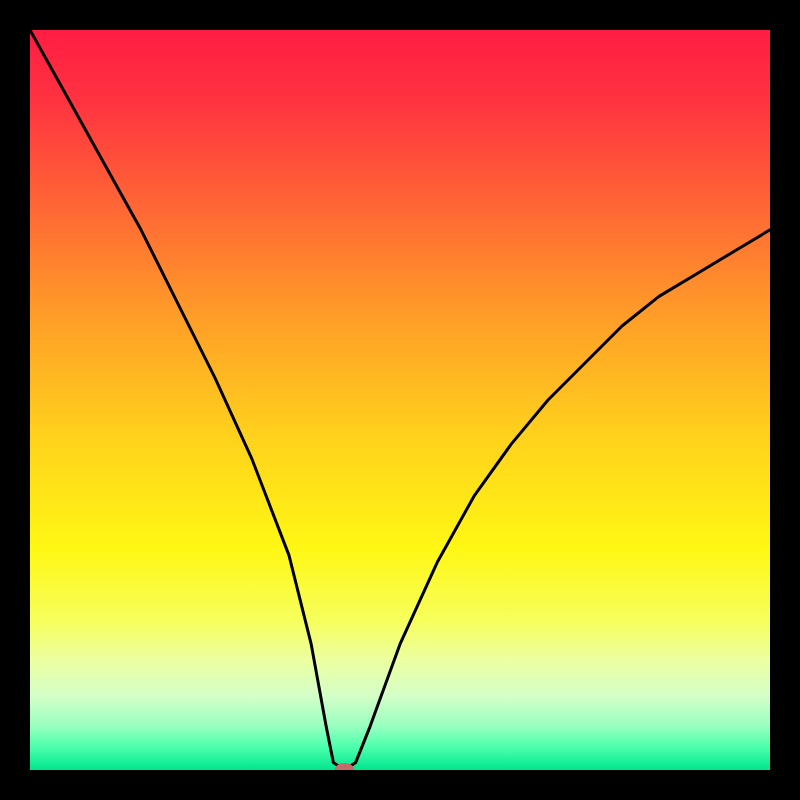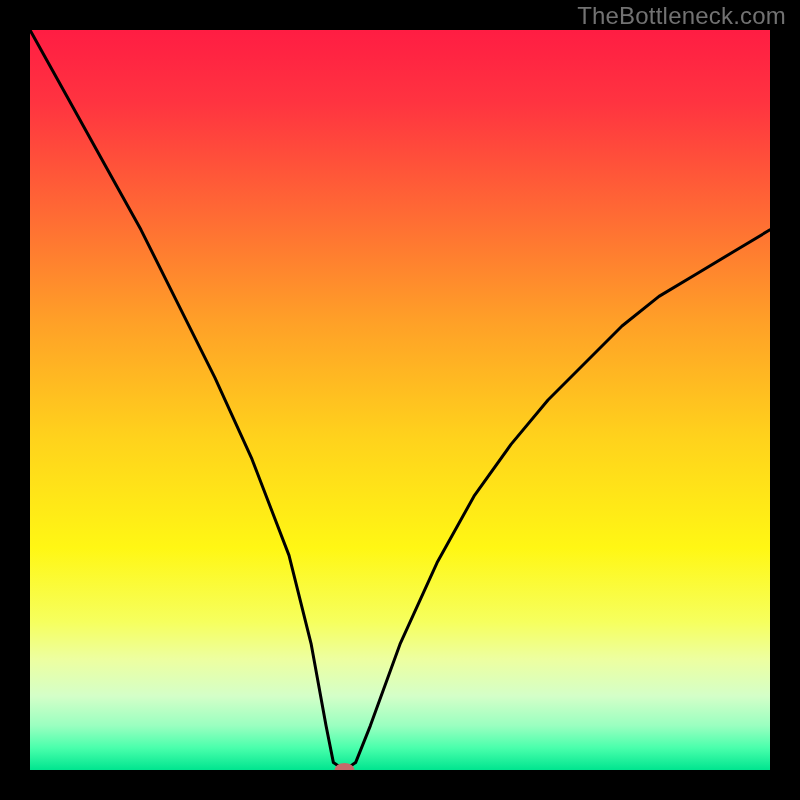--- a/index.html
+++ b/index.html
@@ -51,14 +51,13 @@
 
     <path id="curve" fill="none" d="M30.00 30.00 L67.00 96.60 L104.00 163.20 L141.00 229.80 L178.00 303.80 L215.00 377.80 L252.00 459.20 L289.00 555.40 L311.20 644.20 L326.00 725.60 L333.40 762.60 L344.50 770.00 L355.60 762.60 L370.40 725.60 L400.00 644.20 L437.00 562.80 L474.00 496.20 L511.00 444.40 L548.00 400.00 L585.00 363.00 L622.00 326.00 L659.00 296.40 L696.00 274.20 L733.00 252.00 L770.00 229.80" stroke="#000000" stroke-width="3" stroke-linecap="round" stroke-linejoin="round"></path>
 
     <ellipse id="marker" cx="344.5" cy="770" rx="10" ry="7" fill="#c66a6a"></ellipse>
 
     <rect id="frame-top" x="0" y="0" width="800" height="30" fill="#000000"></rect>
     <rect id="frame-bottom" x="0" y="770" width="800" height="30" fill="#000000"></rect>
     <rect id="frame-left" x="0" y="0" width="30" height="800" fill="#000000"></rect>
     <rect id="frame-right" x="770" y="0" width="30" height="800" fill="#000000"></rect>
   </svg>
-  <div class="watermark">TheBottleneck.com</div>
 </div>
 
 </body></html>

